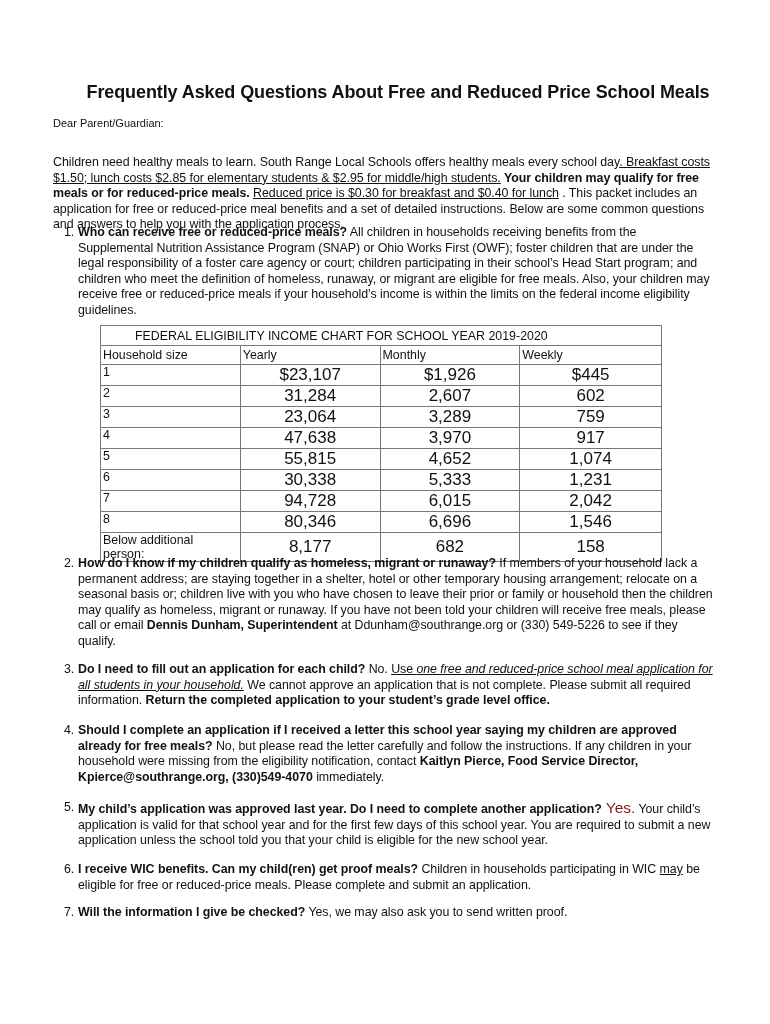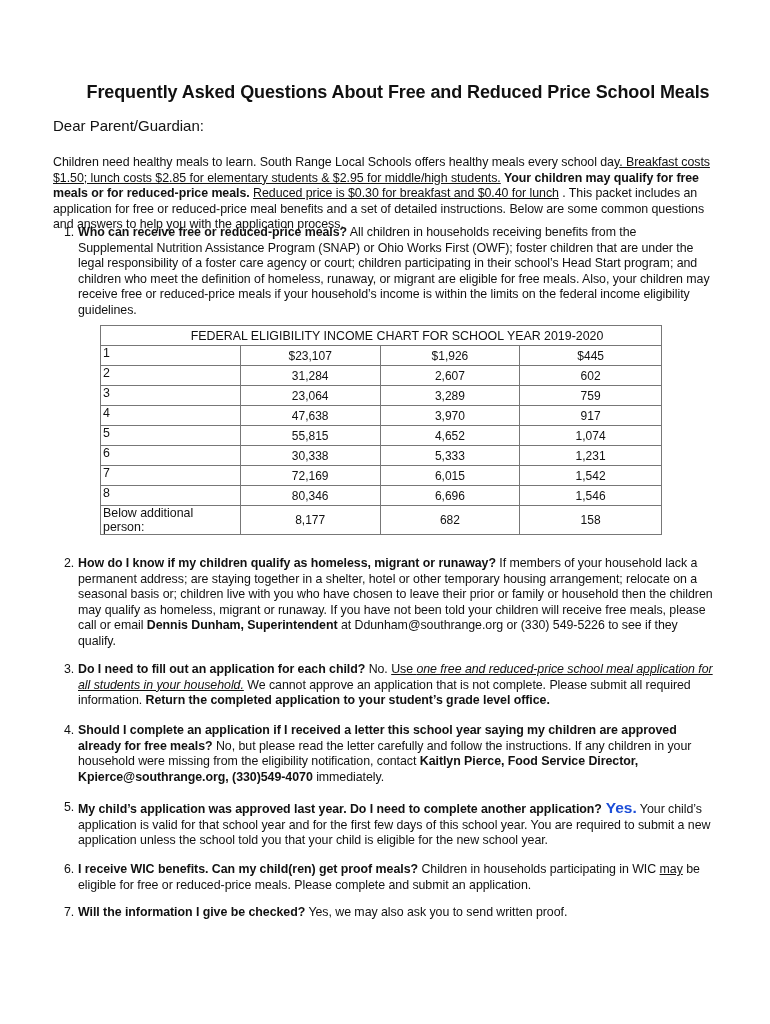--- a/index.html
+++ b/index.html
@@ -5,48 +5,48 @@
   html, body { margin: 0; padding: 0; background: #ffffff; }
   body {
     width: 770px; height: 1024px; position: relative; overflow: hidden;
     font-family: "Liberation Sans", sans-serif; color: #111; font-size: 12.4px;
   }
   .page { position: absolute; left: 0; top: 0; width: 770px; height: 1024px; }
   .title {
     position: absolute; left: 17px; top: 82px; width: 762px; text-align: center;
     font-weight: bold; font-size: 18px; letter-spacing: -0.1px;
   }
-  .salutation { position: absolute; left: 53px; top: 117px; font-size: 15px; }
+  .salutation { position: absolute; left: 53px; top: 117px; font-size: 11px; }
   .intro {
     position: absolute; left: 53px; top: 155px; width: 660px;
     line-height: 15.6px; font-size: 12.4px; letter-spacing: -0.05px;
   }
   .u { text-decoration: underline; }
   .b { font-weight: bold; }
   .i { font-style: italic; }
-  .red { color: #1d4ed8; font-weight: bold; font-size: 15.5px; }
+  .red { color: #7f1d1d; font-weight: normal; font-size: 15.5px; }
   .q {
     position: absolute; left: 64px; width: 650px; line-height: 15.6px;
     font-size: 12.4px; letter-spacing: -0.05px;
   }
   .q .num { position: absolute; left: 0; top: 0; width: 20px; }
   .q .body { margin-left: 14px; }
   table.income {
     position: absolute; left: 100px; top: 325px; width: 562px;
     border-collapse: collapse; font-family: "Liberation Sans", sans-serif;
   }
   table.income td {
     border: 1px solid #777; padding: 0 2px; height: 19px; vertical-align: middle;
   }
   table.income td.caption-cell {
-    text-align: center; font-size: 12.4px; height: 19px; padding-left: 34px;
+    text-align: left; font-size: 12.4px; height: 19px; padding-left: 34px;
   }
   table.income td.hdr { font-size: 12.4px; height: 18px; }
   table.income td.size { font-size: 12.4px; vertical-align: top; }
-  table.income td.val { text-align: center; font-size: 12px; }
+  table.income td.val { text-align: center; font-size: 17px; }
   table.income col.c1 { width: 140px; }
   table.income col.c2 { width: 140px; }
   table.income col.c3 { width: 140px; }
   table.income col.c4 { width: 142px; }
 </style>
 </head>
 <body>
 
 <div class="page">
 
@@ -64,20 +64,26 @@
   <table class="income">
     <colgroup>
         <col class="c1">
         <col class="c2">
         <col class="c3">
         <col class="c4">
       </colgroup>
     <tbody id="income-body">
       <tr>
         <td class="caption-cell" colspan="4">FEDERAL ELIGIBILITY INCOME CHART FOR SCHOOL YEAR 2019-2020</td>
+      </tr>
+      <tr>
+        <td class="hdr">Household size</td>
+        <td class="hdr">Yearly</td>
+        <td class="hdr">Monthly</td>
+        <td class="hdr">Weekly</td>
       </tr>
       <tr>
         <td class="size">1</td>
         <td class="val">$23,107</td>
         <td class="val">$1,926</td>
         <td class="val">$445</td>
       </tr>
       <tr>
         <td class="size">2</td>
         <td class="val">31,284</td>
@@ -103,23 +109,23 @@
         <td class="val">1,074</td>
       </tr>
       <tr>
         <td class="size">6</td>
         <td class="val">30,338</td>
         <td class="val">5,333</td>
         <td class="val">1,231</td>
       </tr>
       <tr>
         <td class="size">7</td>
-        <td class="val">72,169</td>
+        <td class="val">94,728</td>
         <td class="val">6,015</td>
-        <td class="val">1,542</td>
+        <td class="val">2,042</td>
       </tr>
       <tr>
         <td class="size">8</td>
         <td class="val">80,346</td>
         <td class="val">6,696</td>
         <td class="val">1,546</td>
       </tr>
       <tr>
         <td class="size">Below additional person:</td>
         <td class="val">8,177</td>

